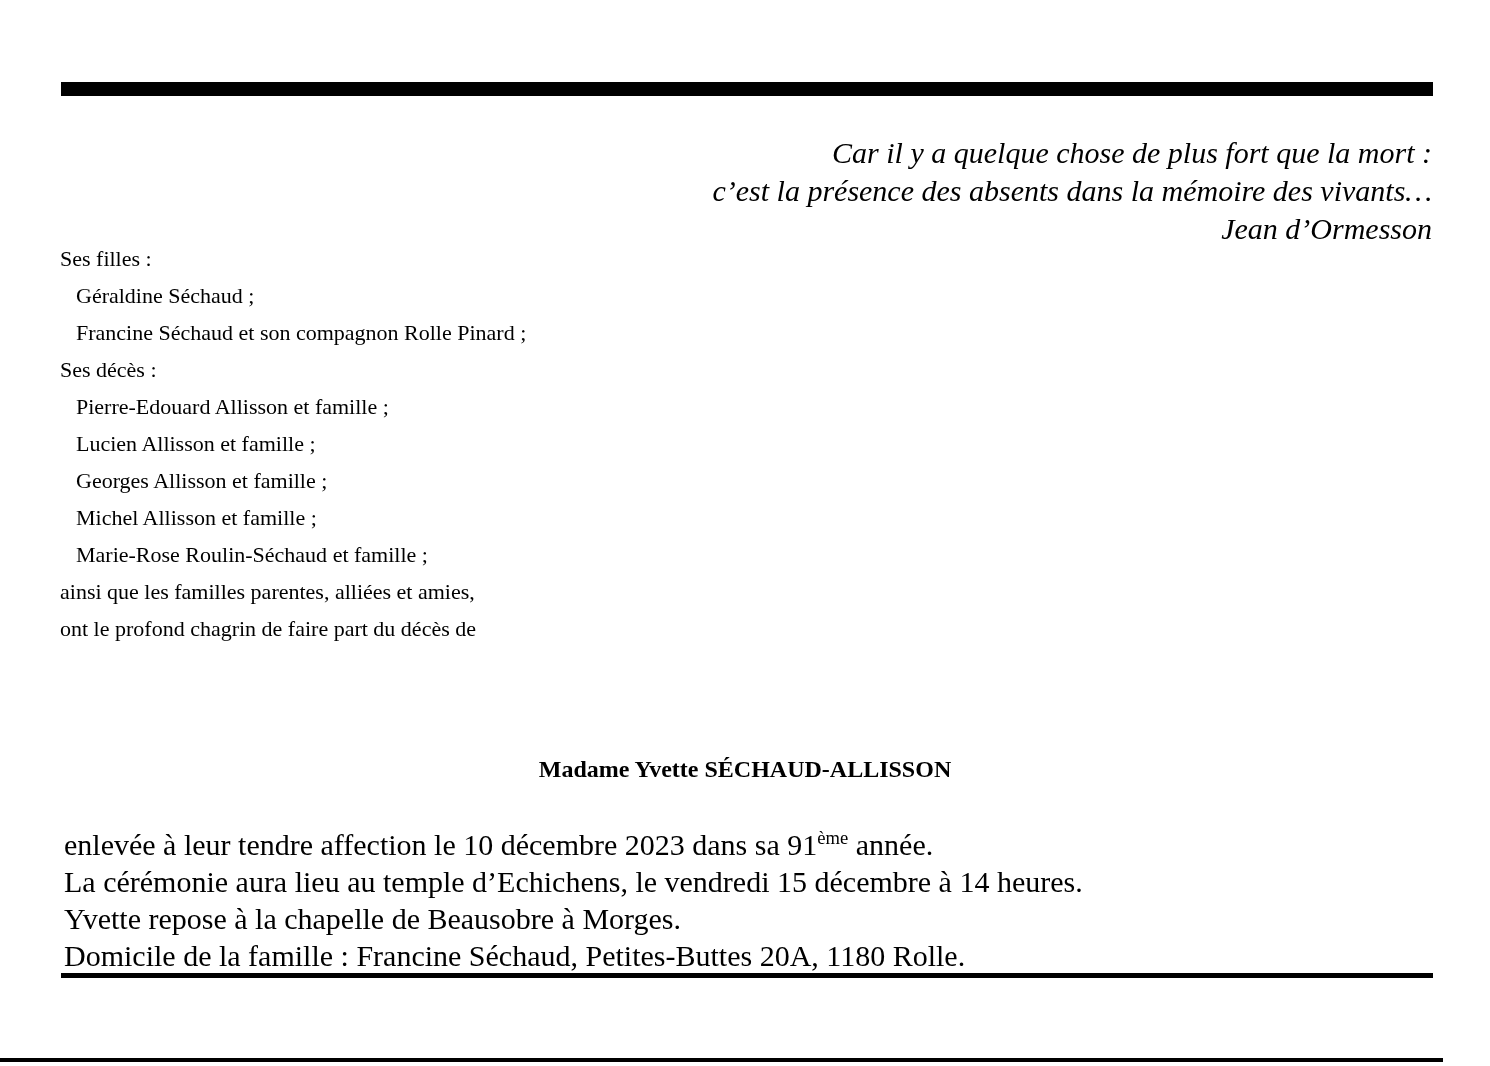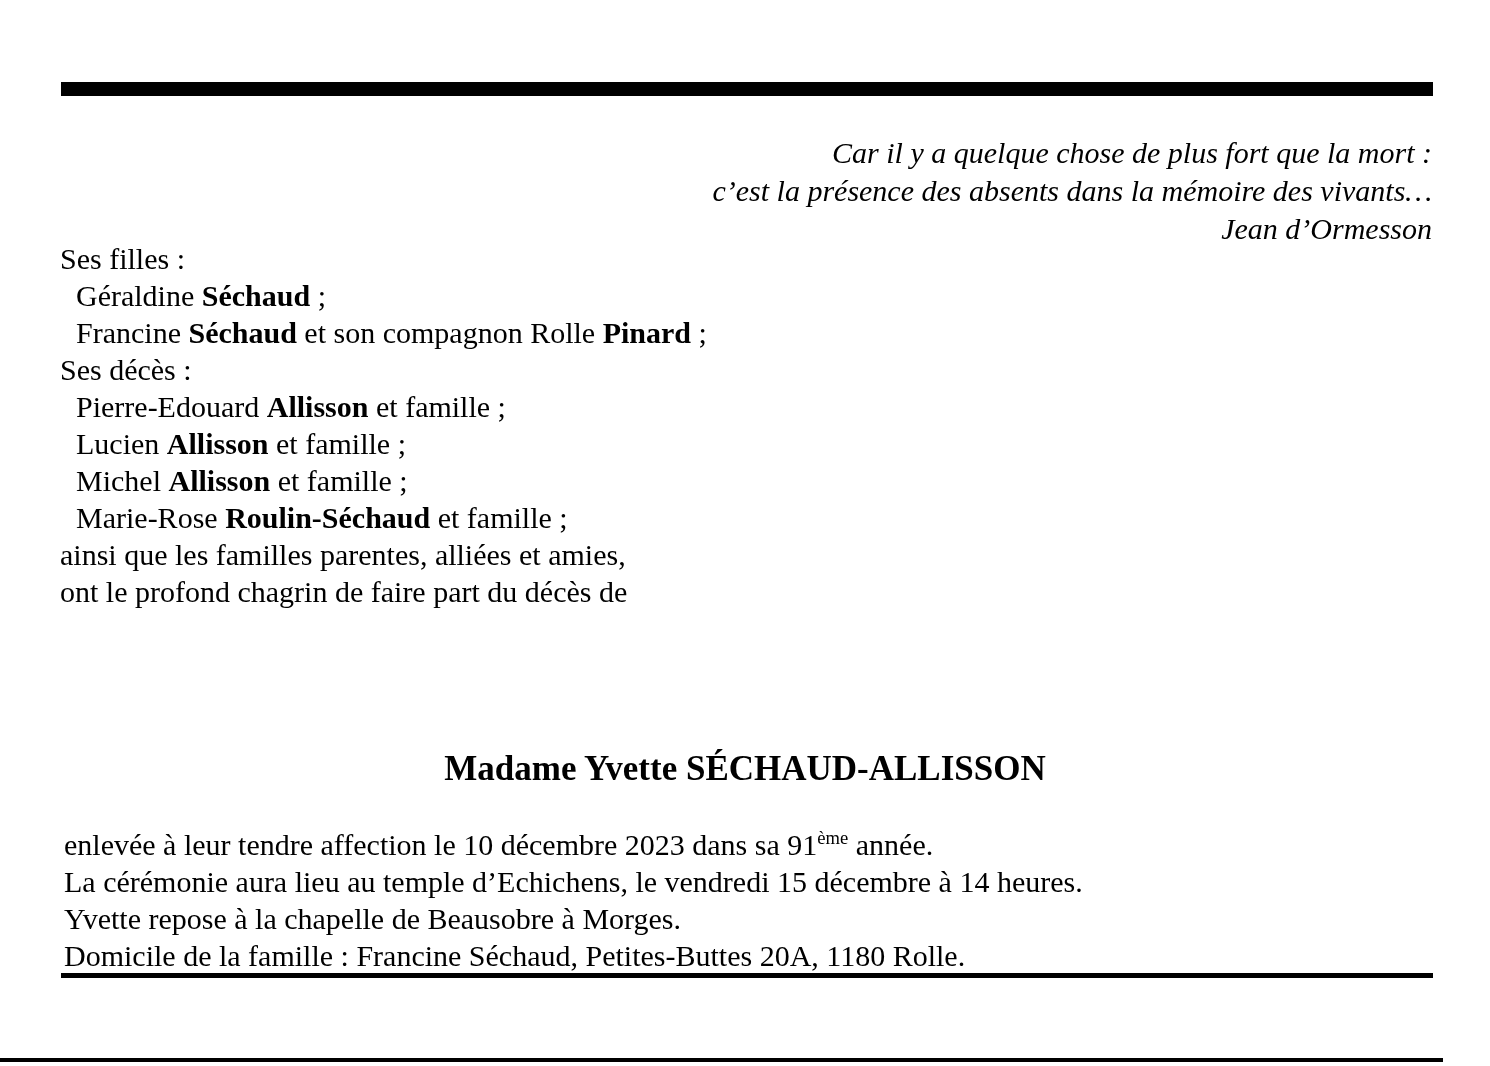--- a/index.html
+++ b/index.html
@@ -32,21 +32,21 @@
     font-style: italic;
     font-size: 30px;
     line-height: 38px;
     white-space: nowrap;
     margin-top: 37px;
   }
   .family-list {
     position: absolute;
     left: 60px;
     top: 240px;
-    font-size: 30px;
+    font-size: 22px;
     line-height: 37px;
     white-space: nowrap;
   }
   .details {
     position: absolute;
     left: 64px;
     top: 826px;
     font-size: 30px;
     line-height: 37px;
     white-space: nowrap;
@@ -54,24 +54,24 @@
   .text-line.indented {
     padding-left: 16px;
   }
   .deceased-title {
     position: absolute;
     left: 0;
     top: 748px;
     width: 1490px;
     text-align: center;
     font-weight: bold;
-    font-size: 35px;
+    font-size: 24px;
     line-height: 42px;
   }
-  .bold { font-weight: bold; }
+  .bold { font-weight: normal; }
   sup {
     font-size: 0.62em;
     line-height: 0;
     vertical-align: super;
   }
   .bottom-rule {
     position: absolute;
     left: 61px;
     top: 973px;
     width: 1372px;
@@ -100,20 +100,21 @@
     <div class="quote-line">Jean d’Ormesson</div>
   </div>
 
   <div class="family-list" id="family-list">
       <div class="text-line"><span>Ses filles :</span></div>
       <div class="text-line indented"><span>Géraldine </span><span class="bold">Séchaud</span><span> ;</span></div>
       <div class="text-line indented"><span>Francine </span><span class="bold">Séchaud</span><span> et son compagnon Rolle </span><span class="bold">Pinard</span><span> ;</span></div>
       <div class="text-line"><span>Ses décès :</span></div>
       <div class="text-line indented"><span>Pierre-Edouard </span><span class="bold">Allisson</span><span> et famille ;</span></div>
       <div class="text-line indented"><span>Lucien </span><span class="bold">Allisson</span><span> et famille ;</span></div>
+      <div class="text-line indented"><span>Georges </span><span class="bold">Allisson</span><span> et famille ;</span></div>
       <div class="text-line indented"><span>Michel </span><span class="bold">Allisson</span><span> et famille ;</span></div>
       <div class="text-line indented"><span>Marie-Rose </span><span class="bold">Roulin-Séchaud</span><span> et famille ;</span></div>
       <div class="text-line"><span>ainsi que les familles parentes, alliées et amies,</span></div>
       <div class="text-line"><span>ont le profond chagrin de faire part du décès de</span></div>
     </div>
 
   <div class="deceased-title">Madame Yvette SÉCHAUD-ALLISSON</div>
 
   <div class="details" id="details">
       <div class="text-line"><span>enlevée à leur tendre affection le 10 décembre 2023 dans sa 91</span><sup>ème</sup><span> année.</span></div>

